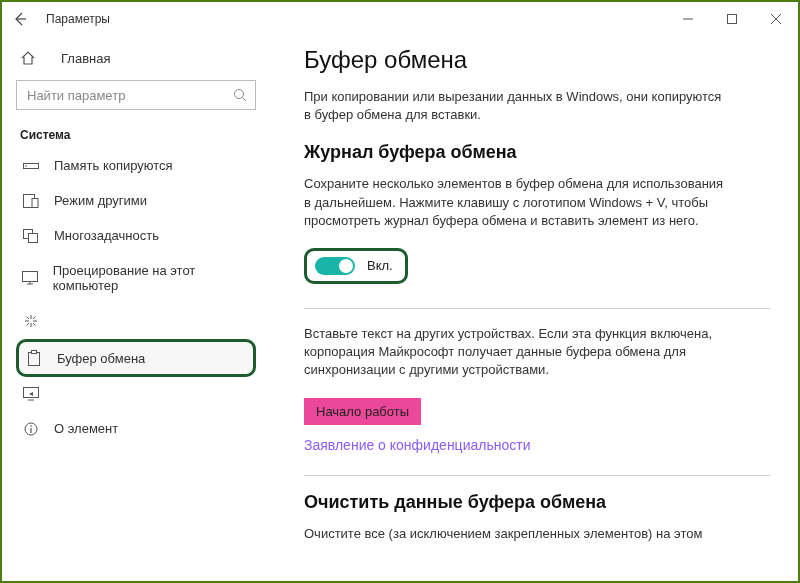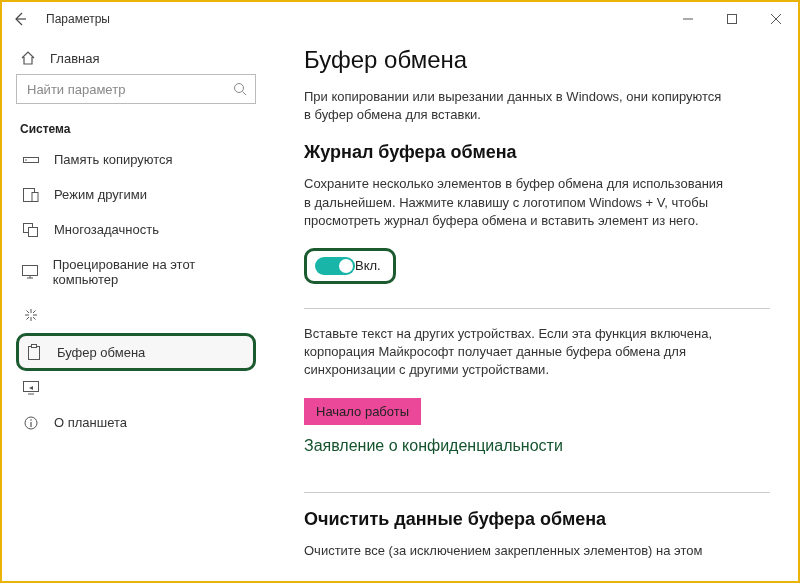--- a/index.html
+++ b/index.html
@@ -12,21 +12,21 @@
   color: #222;
   background: #fff;
   overflow: hidden;
   box-sizing: border-box;
 }
 *, *::before, *::after { box-sizing: inherit; }
 
 .window {
   width: 800px;
   height: 583px;
-  border: 2px solid #eab308;
+  border: 2px solid #4d7c0f;
   position: relative;
   background: #fff;
 }
 
 
 .titlebar {
   height: 34px;
   display: flex;
   align-items: center;
   padding: 0 10px;
@@ -70,30 +70,30 @@
 
 .sidebar {
   width: 268px;
   padding: 6px 14px 0 14px;
   display: flex;
   flex-direction: column;
 }
 .home-row {
   display: flex;
   align-items: center;
-  gap: 14px;
+  gap: 25px;
   padding: 8px 4px;
   cursor: pointer;
   color:#333;
 }
 .home-row .icon { width:16px; display:flex; justify-content:center; color:#555; }
 .home-row .lbl { font-size: 13px; }
 
 .search-wrap {
-  margin-top: 0;
+  margin-top: 6px;
   border: 1px solid #bbb;
   height: 30px;
   display: flex;
   align-items: center;
   padding: 0 8px;
   color:#666;
 }
 .search-input {
   flex: 1;
   border: none;
@@ -163,20 +163,21 @@
 .h2 {
   font-size: 18px;
   font-weight: 700;
   margin: 0 0 12px 0;
   color:#111;
 }
 
 .toggle-wrap {
   display: inline-flex;
   align-items: center;
+  gap: 12px;
   border: 3px solid #1c5a2f;
   border-radius: 10px;
   padding: 6px 12px 6px 8px;
   margin-bottom: 18px;
 }
 .toggle {
   width: 40px; height: 18px;
   background: #18b5a8;
   border-radius: 9px;
   position: relative;
@@ -202,25 +203,25 @@
   display: inline-block;
   background: #ec4899;
   padding: 6px 12px;
   font-size: 13px;
   color:#222;
   cursor: pointer;
   margin-bottom: 12px;
 }
 
 .link {
-  color: #14532d;
-  font-size: 16px;
+  color: #8b5cf6;
+  font-size: 14px;
   cursor: pointer;
   display:inline-block;
-  margin-bottom: 31px;
+  margin-bottom: 16px;
 }
 
 svg { display:block; }
 </style>
 </head>
 <body>
 
 <div class="window">
 
   <div class="titlebar">
@@ -346,21 +347,21 @@
         </div>
 
         <div class="nav-item">
           <span class="icon">
             <svg width="14" height="14" viewBox="0 0 14 14">
                 <circle cx="7" cy="7" r="6" stroke="#555" fill="none"></circle>
                 <circle cx="7" cy="4" r="0.8" fill="#555"></circle>
                 <path d="M7 6 V11" stroke="#555" stroke-width="1.2"></path>
               </svg>
           </span>
-          <span class="lbl">О планшета</span>
+          <span class="lbl">О элемент</span>
         </div>
 
       </div>
     </div>
 
     <div class="main">
       <h1 class="page-title">Буфер обмена</h1>
       <p class="para">При копировании или вырезании данных в Windows, они копируются в буфер обмена для вставки.</p>
 
       <h2 class="h2">Журнал буфера обмена</h2>

